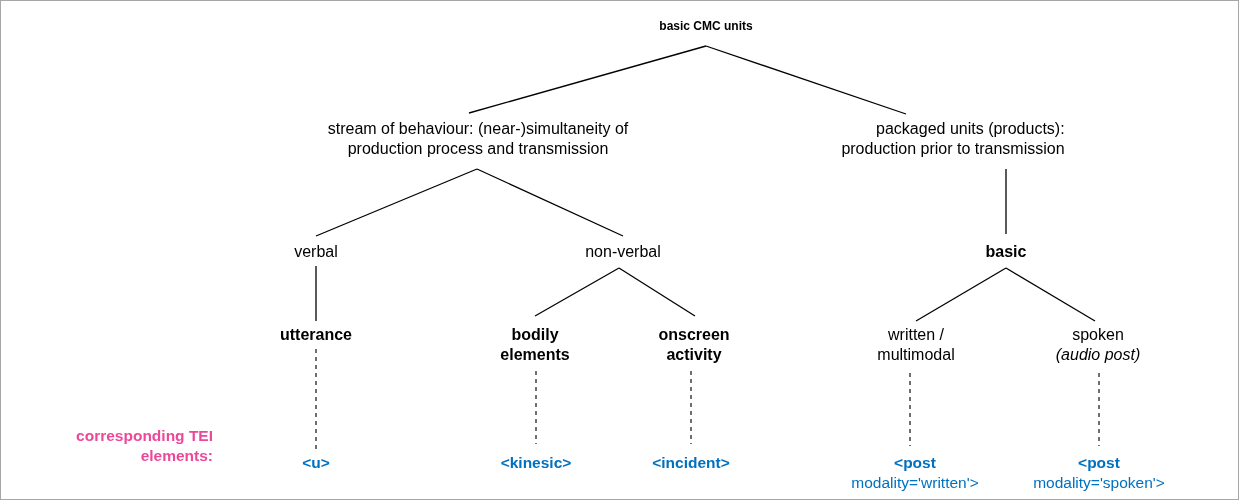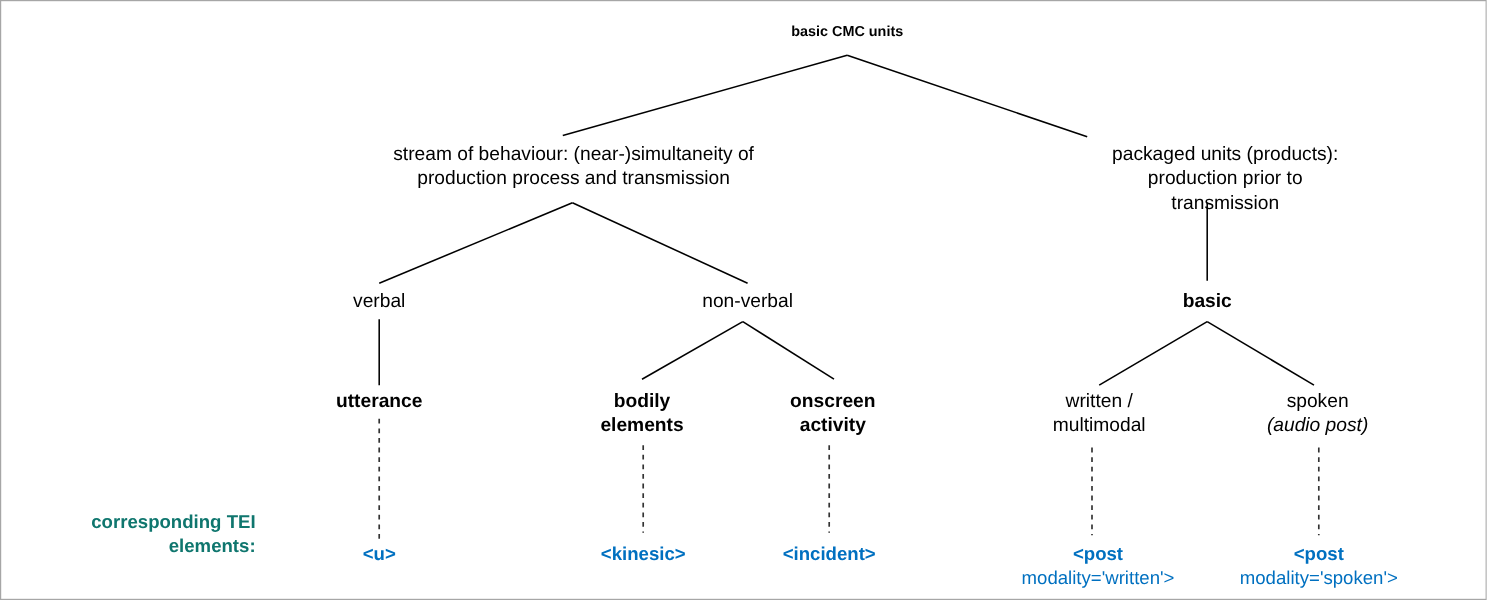--- a/index.html
+++ b/index.html
@@ -32,21 +32,21 @@
     white-space: pre-line;
     transform: translateX(-50%);
   }
   .node.bold { font-weight: bold; }
   .n-root      { font-size: 12px; }
   .n-level2    { font-size: 16px; }
   .n-level3    { font-size: 16px; }
   .n-level4    { font-size: 16px; }
   .tei-label {
     position: absolute;
-    color: #0f766e;
+    color: #ec4899;
     font-weight: bold;
     font-size: 15.5px;
     line-height: 1.3;
     text-align: right;
     white-space: pre-line;
   }
   .tei-node {
     position: absolute;
     color: #0070c0;
     font-size: 15.5px;
@@ -83,21 +83,21 @@
         <line x1="690" y1="370" x2="690" y2="443"></line>
         <line x1="909" y1="372" x2="909" y2="445"></line>
         <line x1="1098" y1="372" x2="1098" y2="445"></line>
       </g>
   </svg>
 
   <div class="node n-root bold" style="left: 705px; top: 18px;">basic CMC units</div>
 
   <div class="node n-level2" style="left: 477px; top: 118px;">stream of behaviour: (near-)simultaneity of
 production process and transmission</div>
-  <div class="node n-level2" style="left: 1020px; top: 118px;">packaged units (products):
+  <div class="node n-level2" style="left: 952px; top: 118px; text-align: right;">packaged units (products):
 production prior to transmission</div>
 
   <div class="node n-level3" style="left: 315px; top: 241px;">verbal</div>
   <div class="node n-level3" style="left: 622px; top: 241px;">non-verbal</div>
   <div class="node n-level3 bold" style="left: 1005px; top: 241px;">basic</div>
 
   <div class="node n-level4 bold" style="left: 315px; top: 324px;">utterance</div>
   <div class="node n-level4 bold" style="left: 534px; top: 324px;">bodily
 elements</div>
   <div class="node n-level4 bold" style="left: 693px; top: 324px;">onscreen

